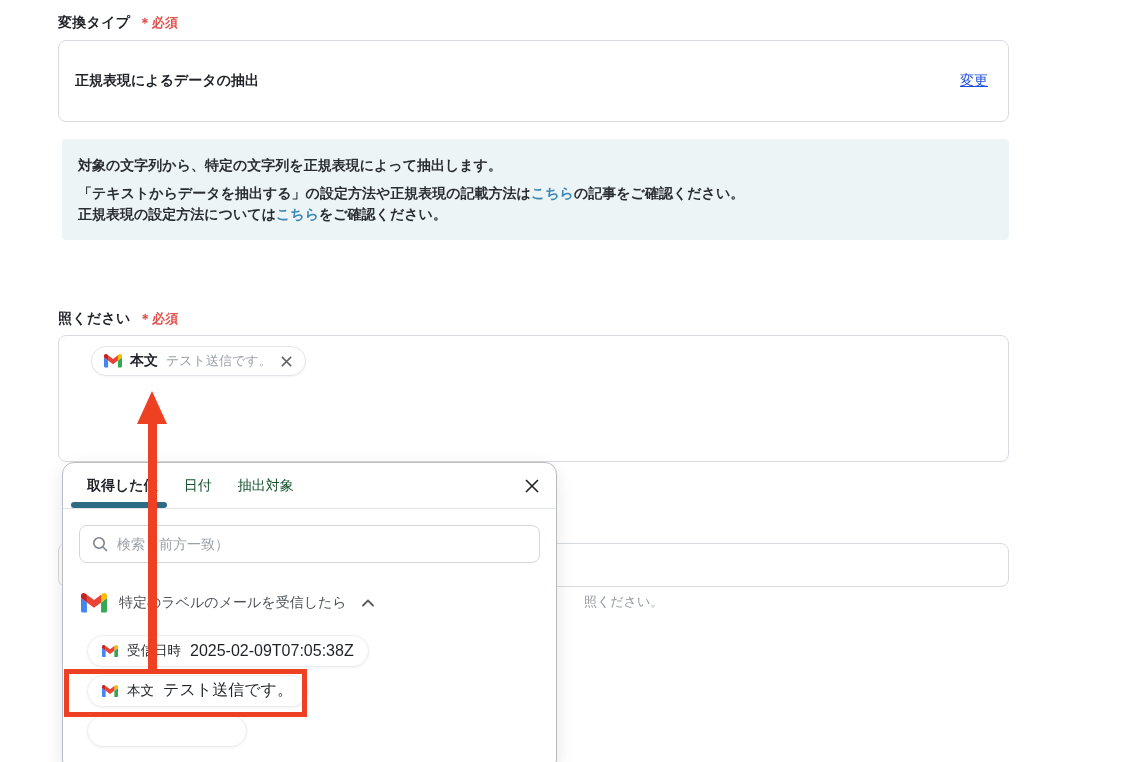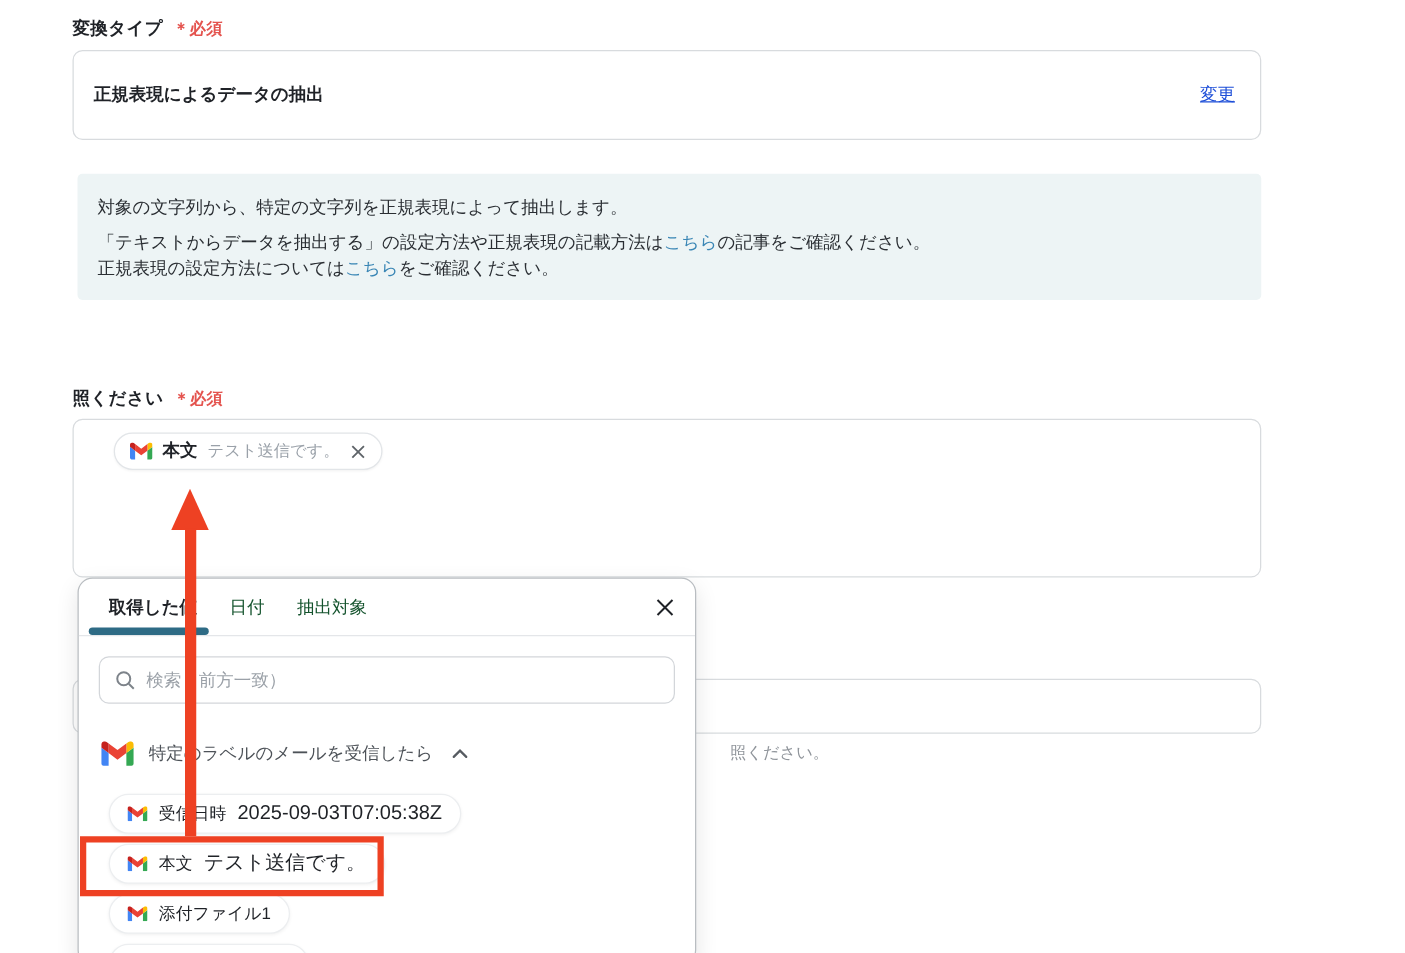--- a/index.html
+++ b/index.html
@@ -5,29 +5,29 @@
   * { margin:0; padding:0; box-sizing:border-box; }
   html,body { width:1124px; height:762px; background:#ffffff; overflow:hidden;
     font-family:"Liberation Sans","DejaVu Sans",sans-serif; color:#1f2227; }
   .abs { position:absolute; }
 
   
   .field-label { font-size:14px; font-weight:bold; color:#1f2227; letter-spacing:.02em; }
   .required { color:#e4534e; font-weight:bold; font-size:13px; margin-left:8px; }
 
   
-  .select-box { left:58px; top:40px; width:951px; height:72px; background:#fff;
+  .select-box { left:58px; top:40px; width:951px; height:82px; background:#fff;
     border:1px solid #d8dbde; border-radius:8px; display:flex; align-items:center;
     padding:0 20px 0 16px;gap:48px; }
   .select-box .value { font-size:14px; font-weight:bold; flex:1; }
   .change-link { font-size:14px; color:#1d4ed8; cursor:pointer;text-decoration:underline; }
 
   
   .info-box { left:62px; top:139px; width:947px; height:101px; background:#edf4f5;
-    border-radius:4px; padding:16px; font-size:14px; color:#2a2e33; }
+    border-radius:4px; padding:16px; font-size:14px; color:#2a2e33;font-weight:bold; }
   .info-box p.first { margin-bottom:7px; line-height:21px; }
   .info-box p { line-height:21px; }
   .tlink { color:#3a86b5; cursor:pointer; }
 
   
   .target-box { left:58px; top:335px; width:951px; height:127px; background:#fff;
     border:1px solid #d8dbde; border-radius:8px; padding:10px 0 0 32px; }
   .chip { display:inline-flex; align-items:center; gap:8px; height:30px;
     background:#fff; border:1px solid #e2e5e8; border-radius:16px; padding:0 12px;
     box-shadow:0 1px 2px rgba(0,0,0,.05); }
@@ -173,53 +173,39 @@
         <span>
           <svg width="16" height="12" viewBox="52 42 88 66">
             <path fill="#4285f4" d="M58 108h14V74L52 59v43c0 3.32 2.69 6 6 6"></path>
             <path fill="#34a853" d="M120 108h14c3.32 0 6-2.69 6-6V59l-20 15"></path>
             <path fill="#fbbc04" d="M120 48v26l20-15v-8c0-7.42-8.47-11.65-14.4-7.2"></path>
             <path fill="#ea4335" d="M72 74V48l24 18 24-18v26L96 92"></path>
             <path fill="#c5221f" d="M52 51v8l20 15V48l-5.6-4.2C60.46 39.35 52 43.58 52 51"></path>
           </svg>
         </span>
         <span class="clabel">受信日時</span>
-        <span class="cvalue">2025-09-03T07:05:38Z</span>
+        <span class="cvalue">2025-02-09T07:05:38Z</span>
       </span>
     </div>
     <div class="vrow">
       <span class="vchip">
         <span>
           <svg width="16" height="12" viewBox="52 42 88 66">
             <path fill="#4285f4" d="M58 108h14V74L52 59v43c0 3.32 2.69 6 6 6"></path>
             <path fill="#34a853" d="M120 108h14c3.32 0 6-2.69 6-6V59l-20 15"></path>
             <path fill="#fbbc04" d="M120 48v26l20-15v-8c0-7.42-8.47-11.65-14.4-7.2"></path>
             <path fill="#ea4335" d="M72 74V48l24 18 24-18v26L96 92"></path>
             <path fill="#c5221f" d="M52 51v8l20 15V48l-5.6-4.2C60.46 39.35 52 43.58 52 51"></path>
           </svg>
         </span>
         <span class="clabel">本文</span>
         <span class="cvalue">テスト送信です。</span>
       </span>
     </div>
     <div class="vrow">
-      <span class="vchip">
-        <span>
-          <svg width="16" height="12" viewBox="52 42 88 66">
-            <path fill="#4285f4" d="M58 108h14V74L52 59v43c0 3.32 2.69 6 6 6"></path>
-            <path fill="#34a853" d="M120 108h14c3.32 0 6-2.69 6-6V59l-20 15"></path>
-            <path fill="#fbbc04" d="M120 48v26l20-15v-8c0-7.42-8.47-11.65-14.4-7.2"></path>
-            <path fill="#ea4335" d="M72 74V48l24 18 24-18v26L96 92"></path>
-            <path fill="#c5221f" d="M52 51v8l20 15V48l-5.6-4.2C60.46 39.35 52 43.58 52 51"></path>
-          </svg>
-        </span>
-        <span class="clabel">添付ファイル1</span>
-      </span>
-    </div>
-    <div class="vrow">
       <span class="vchip" style="width:160px;"></span>
     </div>
   </div>
 </div>
 
 <div class="abs hl-box"></div>
 <div class="abs arrow-head"></div>
 <div class="abs arrow-shaft"></div>
 
 </body></html>

